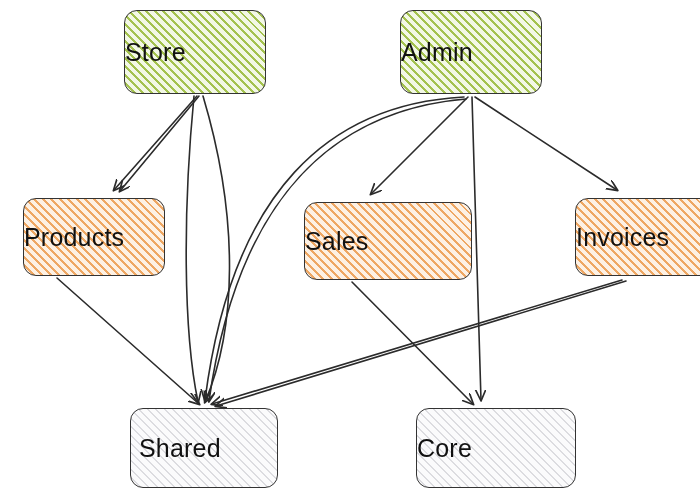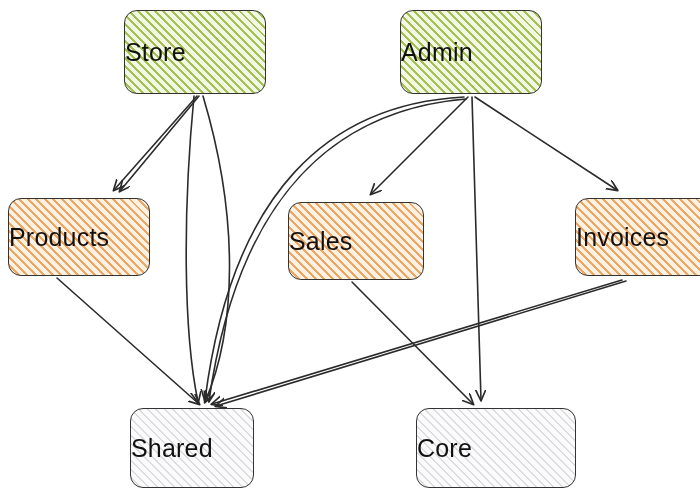--- a/index.html
+++ b/index.html
@@ -86,30 +86,30 @@
       </g>
   </svg>
 
   <div id="node-layer">
       <div class="node" style="left: 124px; top: 10px; width: 142px; height: 84px; background: repeating-linear-gradient(45deg, rgb(164, 194, 79) 0px, rgb(164, 194, 79) 2px, rgb(243, 248, 230) 2px, rgb(243, 248, 230) 6px); border-color: rgb(51, 51, 51);">
         <span class="node-label">Store</span>
       </div>
       <div class="node" style="left: 385px; top: 10px; width: 142px; height: 84px; background: repeating-linear-gradient(45deg, rgb(164, 194, 79) 0px, rgb(164, 194, 79) 2px, rgb(243, 248, 230) 2px, rgb(243, 248, 230) 6px); border-color: rgb(51, 51, 51); margin-left: 15px;">
         <span class="node-label">Admin</span>
       </div>
-      <div class="node" style="left: 8px; top: 198px; width: 142px; height: 78px; background: repeating-linear-gradient(45deg, rgb(238, 167, 99) 0px, rgb(238, 167, 99) 2px, rgb(253, 241, 228) 2px, rgb(253, 241, 228) 6px); border-color: rgb(51, 51, 51);">
+      <div class="node" style="left: 23px; top: 198px; width: 142px; height: 78px; background: repeating-linear-gradient(45deg, rgb(238, 167, 99) 0px, rgb(238, 167, 99) 2px, rgb(253, 241, 228) 2px, rgb(253, 241, 228) 6px); border-color: rgb(51, 51, 51);">
         <span class="node-label">Products</span>
       </div>
-      <div class="node" style="left: 288px; top: 202px; width: 136px; height: 78px; background: repeating-linear-gradient(45deg, rgb(238, 167, 99) 0px, rgb(238, 167, 99) 2px, rgb(253, 241, 228) 2px, rgb(253, 241, 228) 6px); border-color: rgb(51, 51, 51);">
+      <div class="node" style="left: 304px; top: 202px; width: 168px; height: 78px; background: repeating-linear-gradient(45deg, rgb(238, 167, 99) 0px, rgb(238, 167, 99) 2px, rgb(253, 241, 228) 2px, rgb(253, 241, 228) 6px); border-color: rgb(51, 51, 51);">
         <span class="node-label">Sales</span>
       </div>
       <div class="node" style="left: 554px; top: 198px; width: 146px; height: 78px; background: repeating-linear-gradient(45deg, rgb(238, 167, 99) 0px, rgb(238, 167, 99) 2px, rgb(253, 241, 228) 2px, rgb(253, 241, 228) 6px); border-color: rgb(51, 51, 51); margin-left: 21px;">
         <span class="node-label">Invoices</span>
       </div>
-      <div class="node" style="left: 130px; top: 408px; width: 124px; height: 80px; background: repeating-linear-gradient(45deg, rgb(220, 220, 224) 0px, rgb(220, 220, 224) 1.4px, rgb(251, 251, 252) 1.4px, rgb(251, 251, 252) 6px); border-color: rgb(51, 51, 51);">
+      <div class="node" style="left: 130px; top: 408px; width: 148px; height: 80px; background: repeating-linear-gradient(45deg, rgb(220, 220, 224) 0px, rgb(220, 220, 224) 1.4px, rgb(251, 251, 252) 1.4px, rgb(251, 251, 252) 6px); border-color: rgb(51, 51, 51); padding-left: 8px;">
         <span class="node-label">Shared</span>
       </div>
       <div class="node" style="left: 416px; top: 408px; width: 160px; height: 80px; background: repeating-linear-gradient(45deg, rgb(220, 220, 224) 0px, rgb(220, 220, 224) 1.4px, rgb(251, 251, 252) 1.4px, rgb(251, 251, 252) 6px); border-color: rgb(51, 51, 51);">
         <span class="node-label">Core</span>
       </div>
     </div>
 
 </div>
 
 </body></html>

